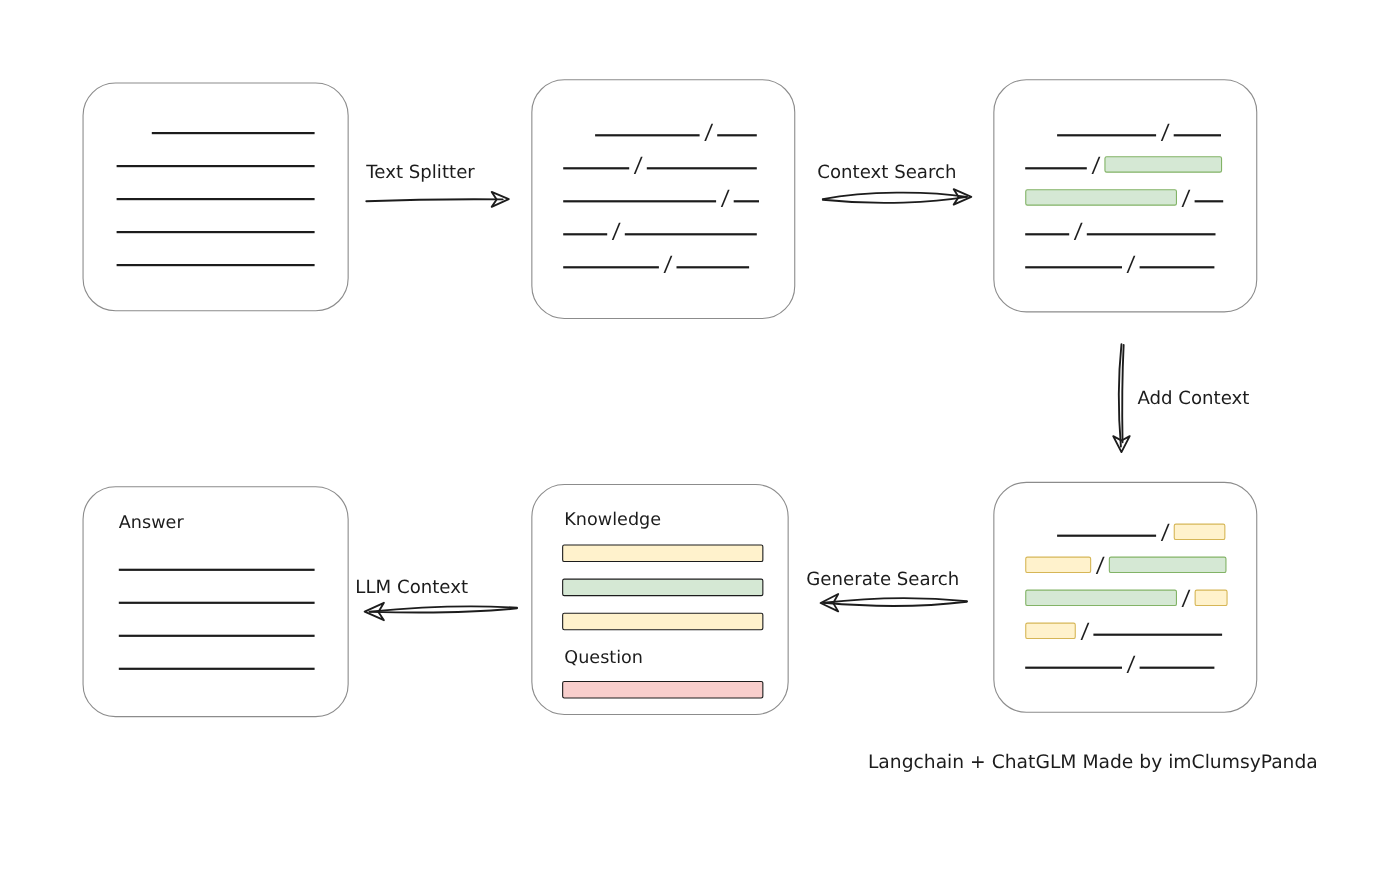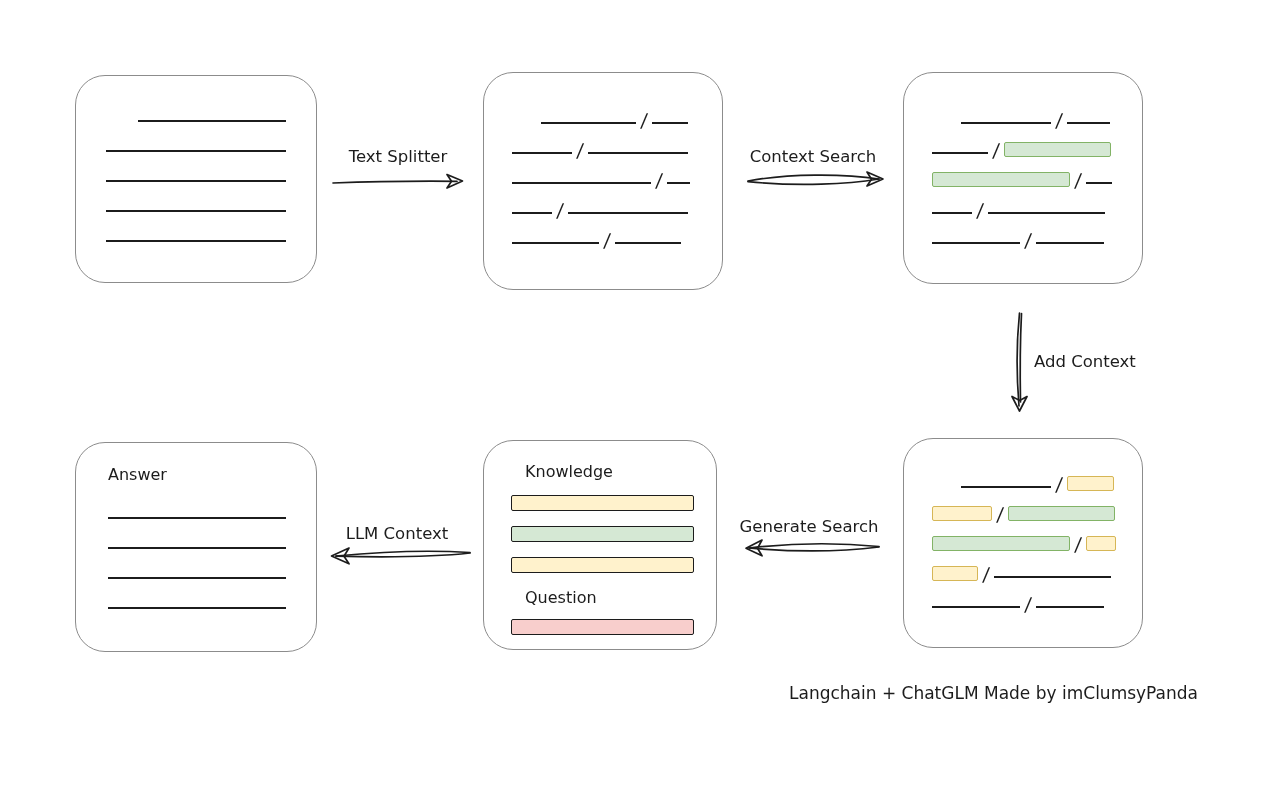--- a/index.html
+++ b/index.html
@@ -28,34 +28,34 @@
   .seg-line{border-bottom:2px solid var(--ink);height:0;margin-bottom:5px;flex:0 0 auto;}
   .slash{font-size:19px;line-height:17px;font-weight:500;flex:0 0 auto;transform:skewX(-6deg);}
   .bar{height:15px;border:1.2px solid;border-radius:2px;box-sizing:border-box;
        margin-bottom:2px;flex:0 0 auto;}
   .bar-green{background:var(--green-fill);border-color:var(--green-border);}
   .bar-yellow{background:var(--yellow-fill);border-color:var(--yellow-border);}
   .bar-red{background:var(--red-fill);border-color:var(--red-border);}
 
   
   .prompt-inner{padding:20px 24px 0 27px;}
-  .prompt-label{font-size:16px;line-height:21px;margin-left:14px;font-weight:500;}
+  .prompt-label{font-size:16px;line-height:21px;margin-left:2px;font-weight:500;}
   .prompt-label.question{margin-top:14px;}
   .pbar{height:16px;width:183px;border:1.3px solid;border-radius:2px;box-sizing:border-box;}
   .kbars .pbar{margin-top:15px;}
   .kbars .pbar:first-child{margin-top:13px;}
   .qbars .pbar{margin-top:11px;}
 
   
   .answer-inner{padding:21px 0 0 32px;}
   .box-title{font-size:16px;line-height:21px;font-weight:500;}
 
   
   .arrows{position:absolute;left:0;top:0;pointer-events:none;}
-  .arrow-label{position:absolute;font-size:16.5px;white-space:nowrap;text-align:center;
+  .arrow-label{position:absolute;font-size:16.5px;white-space:nowrap;
                font-weight:500;}
   .caption{position:absolute;font-size:17px;white-space:nowrap;text-align:right;font-weight:500;}
 </style>
 </head>
 <body>
 
 <div class="canvas">
 
   <div class="sbox" style="left:75px;top:75px;width:242px;height:208px">
     <div class="doc-lines" style="padding:44px 0 0 30px">

